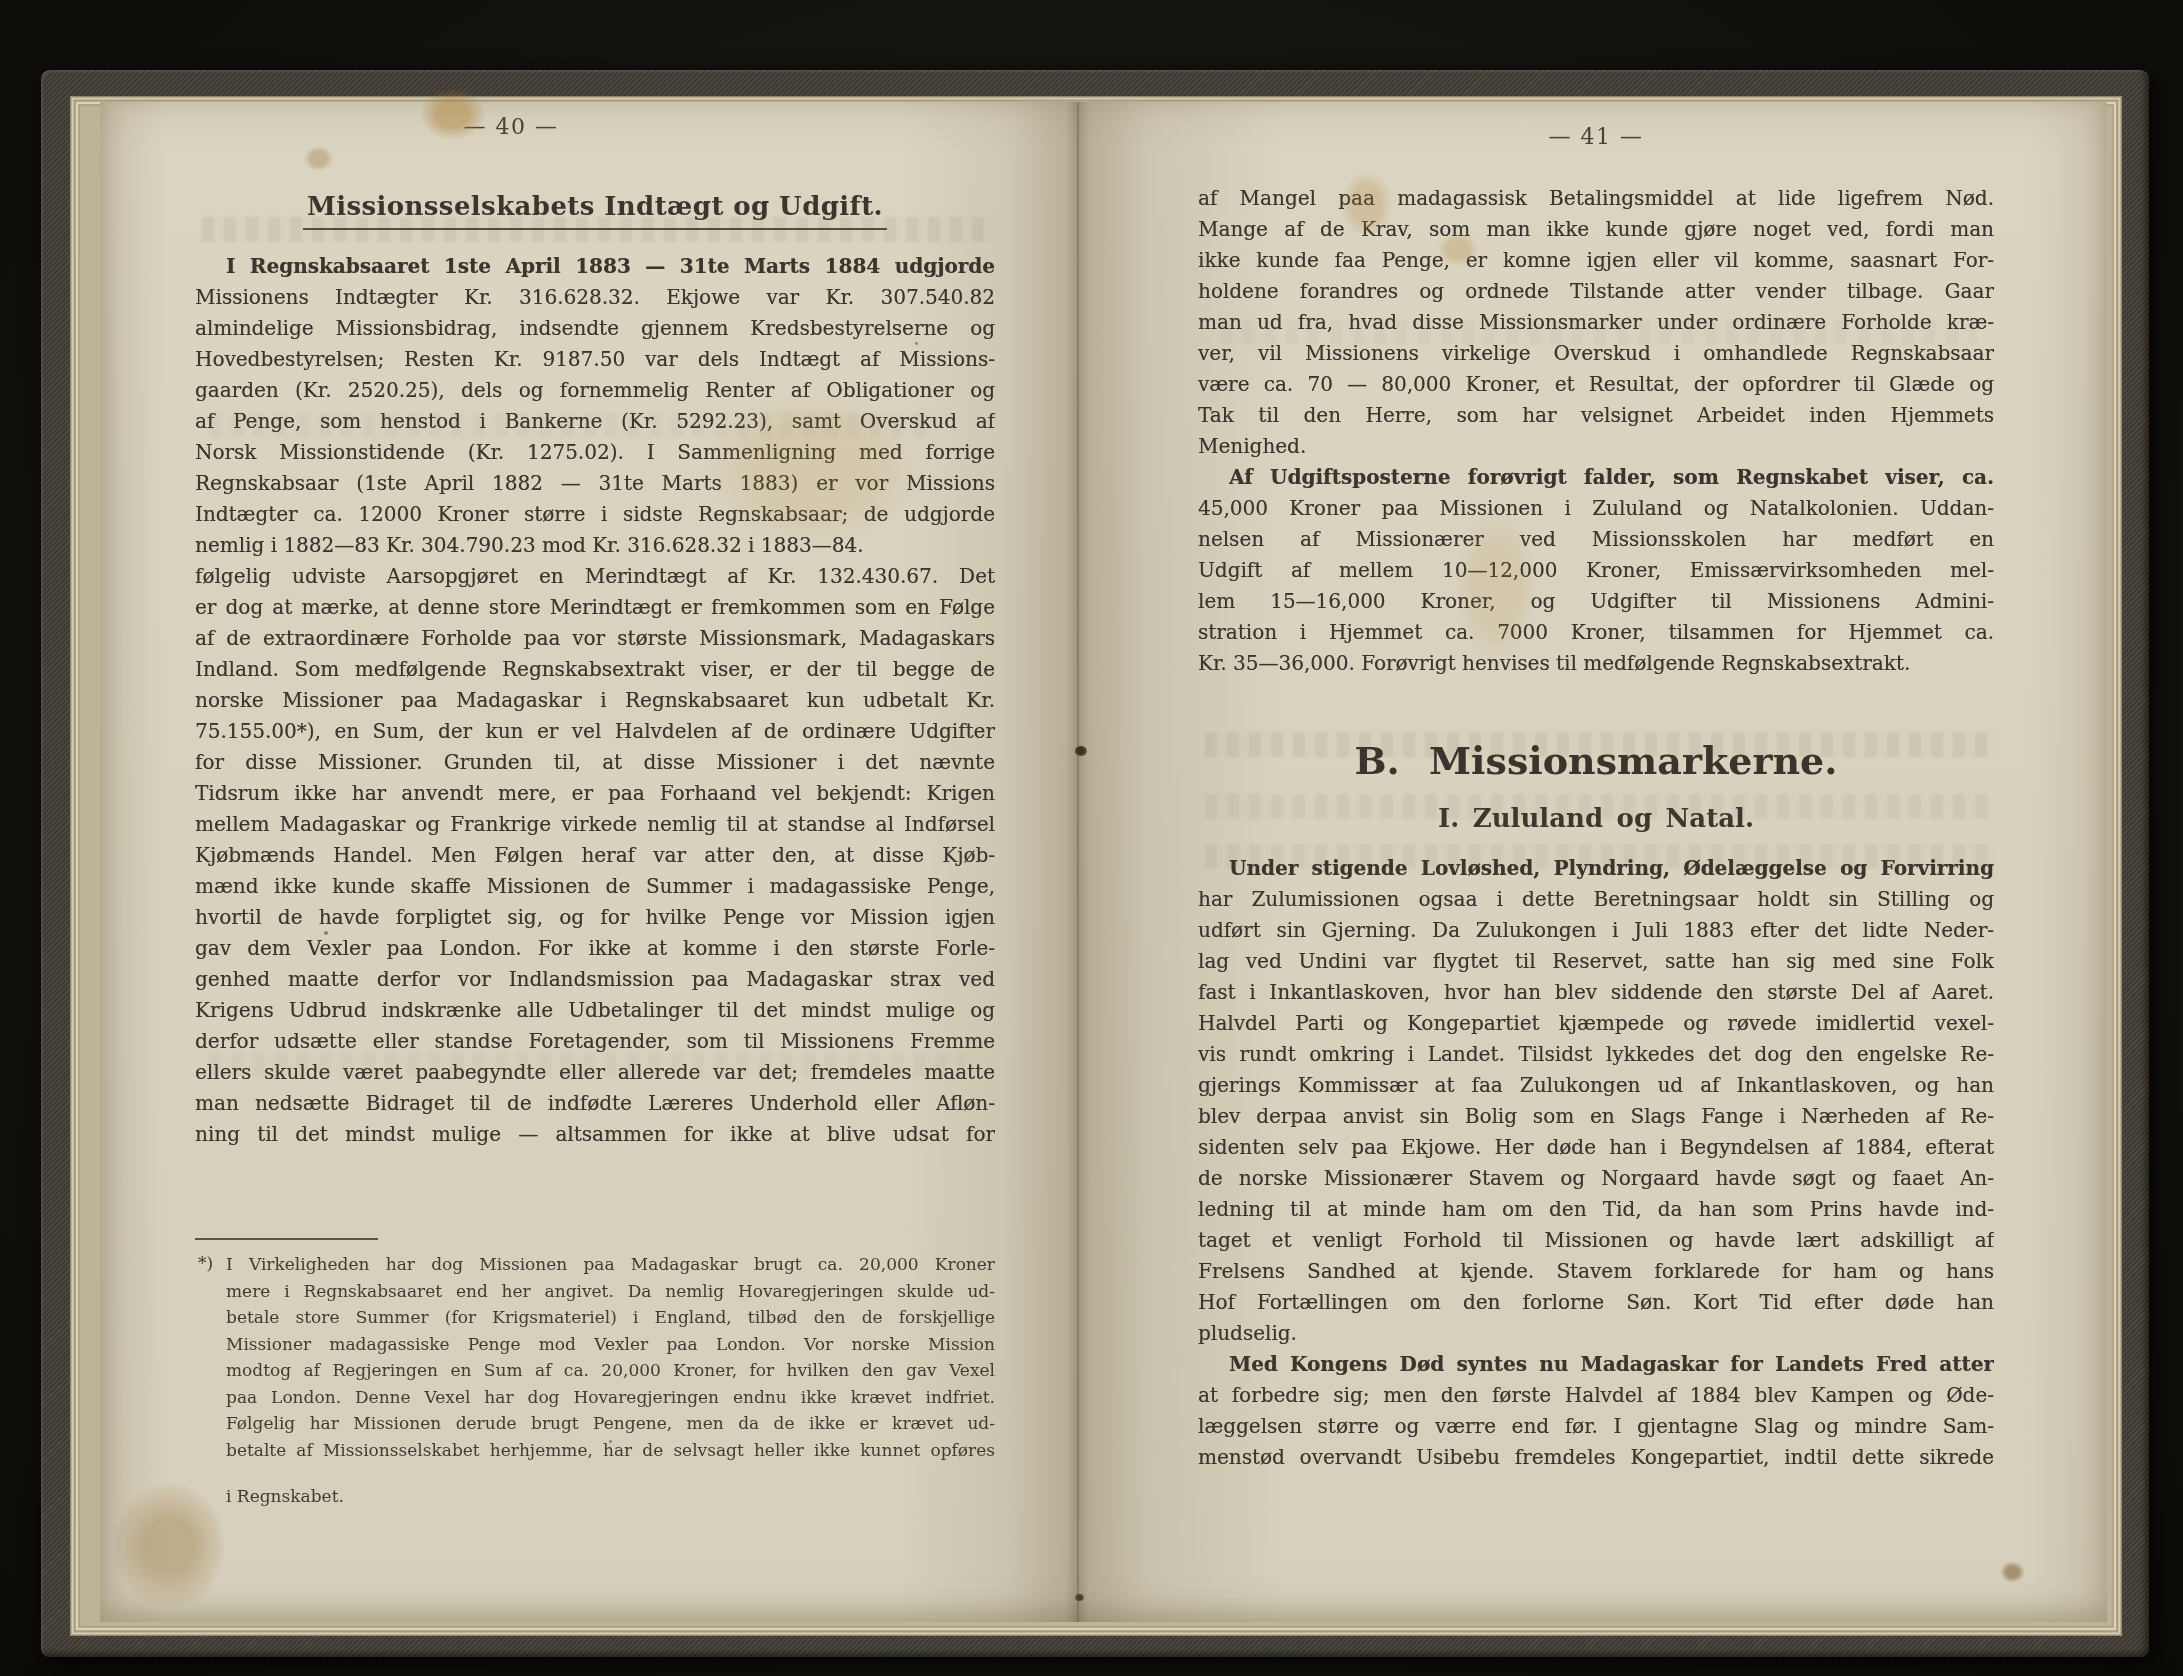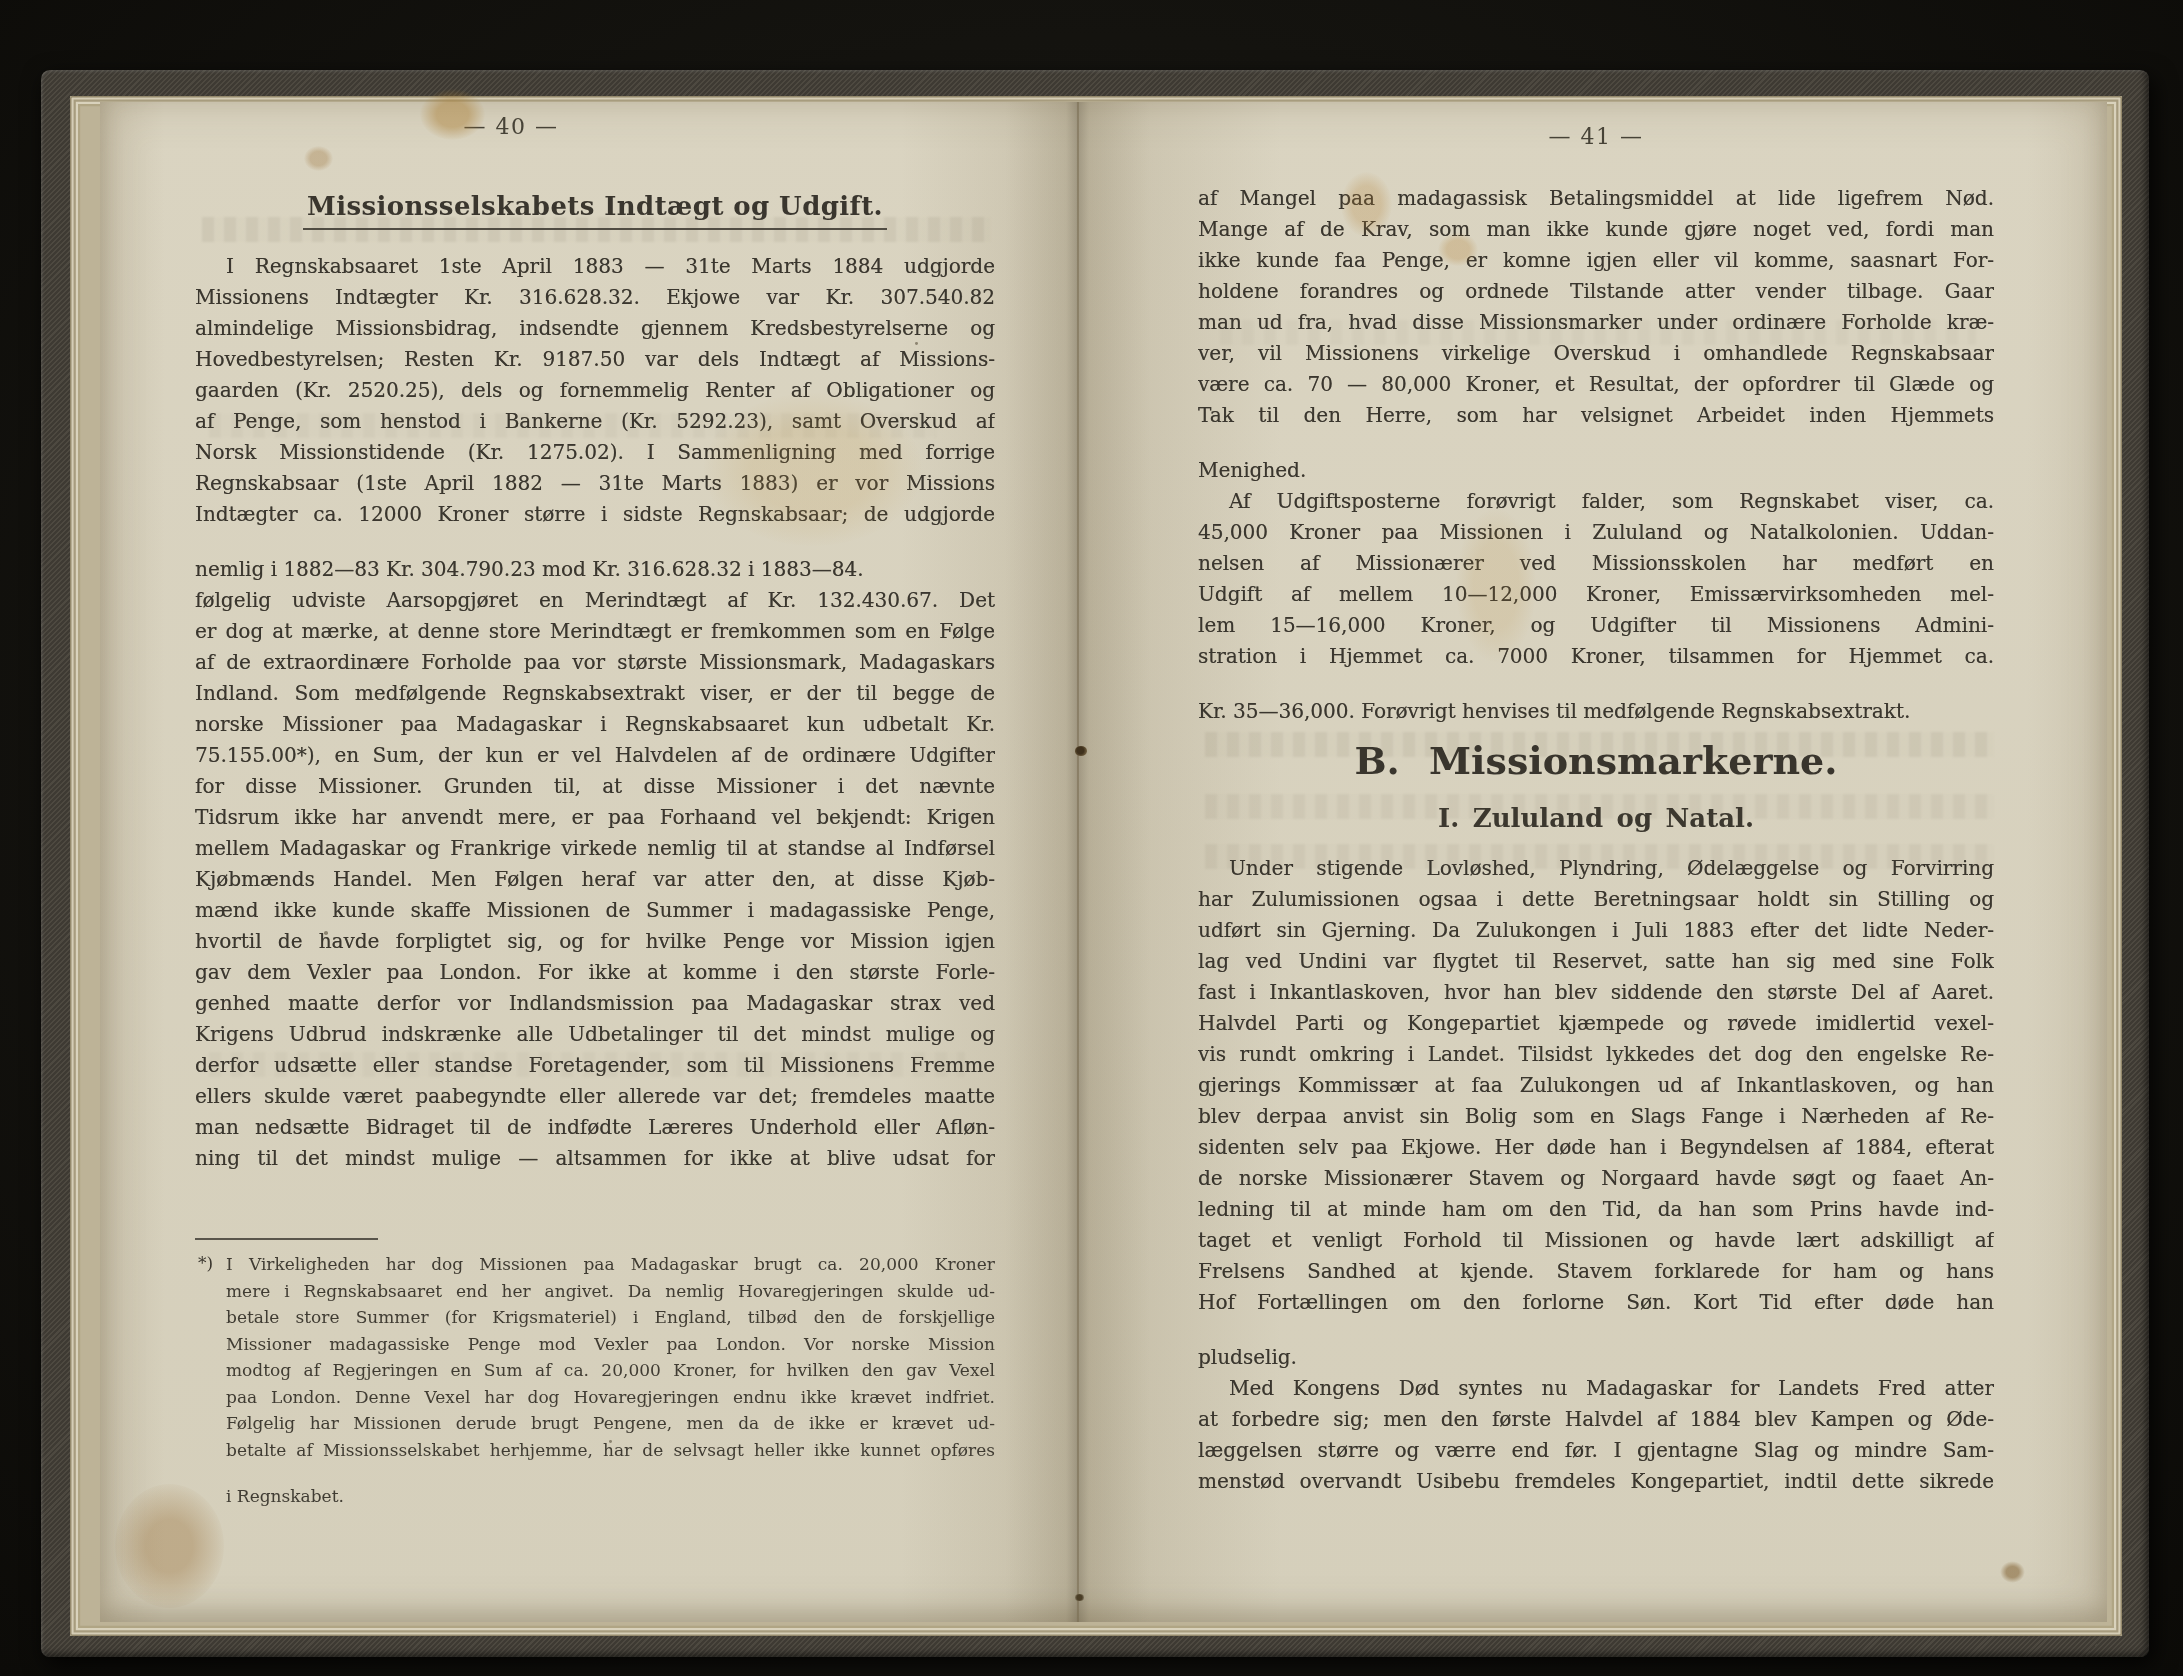--- a/index.html
+++ b/index.html
@@ -43,22 +43,22 @@
   .chapter-heading span{display:inline-block;border-bottom:2.2px solid rgba(58,54,46,0.85);padding:0 4.4px 7.3px 4.4px;}
 
   .text-block{position:absolute;width:800px;}
   .l-body{left:95px;top:149px;}
   .r-body-top{left:122px;top:81px;width:796px;}
   .r-body-bottom{left:122px;top:751px;width:796px;}
   .para{margin:0;}
   .line{display:block;height:31px;line-height:31px;font-size:20px;
         text-align:justify;text-align-last:justify;overflow:hidden;
         color:var(--ink);text-shadow:0.2px 0 0 rgba(58,54,46,0.55);}
-  .line.indent{text-indent:31px;}
-  .line.endline{text-align-last:left;margin-top:24px;}
+  .line.indent{text-indent:31px;font-weight:bold;}
+  .line.endline{text-align-last:left;}
 
   .section-heading{position:absolute;left:122px;top:637px;width:796px;text-align:center;
       font-weight:bold;font-size:38px;line-height:44px;word-spacing:16px;color:#39352d;}
   .sub-heading{position:absolute;left:122px;top:700px;width:796px;text-align:center;
       font-weight:bold;font-size:26px;line-height:32px;word-spacing:4.4px;color:#3c382f;}
 
   .fn-rule{position:absolute;left:95px;top:1136px;width:183px;height:2.2px;background:rgba(58,54,46,0.8);}
   .footnote{position:absolute;left:95px;top:1149px;width:800px;padding-left:31px;box-sizing:border-box;}
   .fn-marker{position:absolute;left:2.9px;top:1.5px;font-size:17px;}
   .fn-line{display:block;height:26.5px;line-height:26.5px;font-size:17px;

